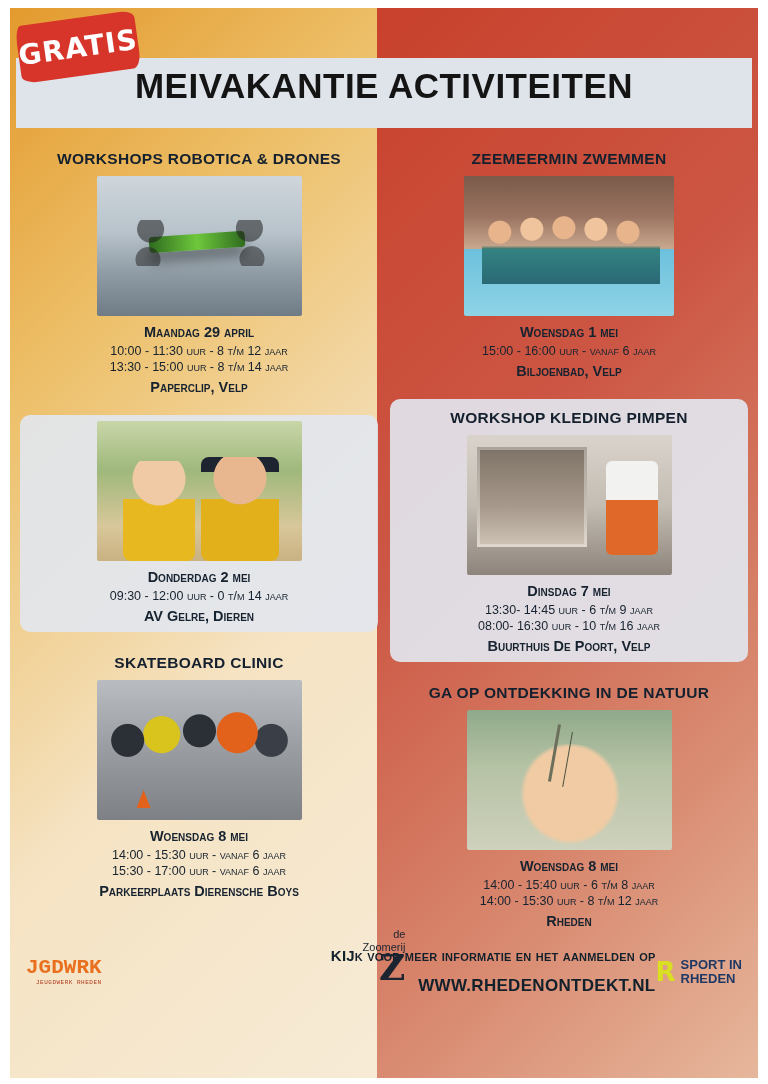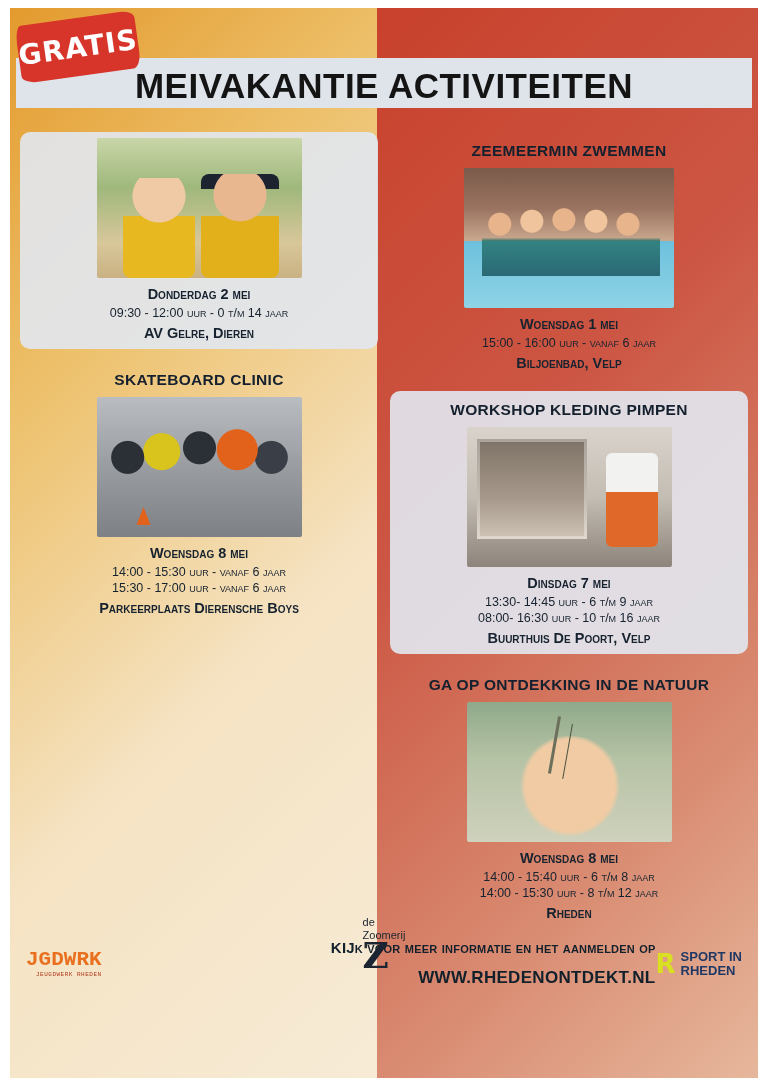--- a/index.html
+++ b/index.html
@@ -68,24 +68,24 @@
     color: #ffffff;
     font-weight: bold;
     font-size: 28px;
     letter-spacing: 1px;
     font-family: "DejaVu Sans", sans-serif;
   }
 
   
   .title-band {
     position: relative;
-    margin: 50px 6px 12px 6px;
+    margin: 50px 6px 0 6px;
     background: #dfe3ea;
     text-align: center;
-    padding: 8px 0 2px 0;
+    padding: 8px 0 22px 0;
     z-index: 5;
   }
   .title-band h1 {
     margin: 0;
     font-size: 35px;
     letter-spacing: 0.5px;
     color: #141414;
     font-weight: bold;
     font-family: "Liberation Sans", sans-serif;
   }
@@ -325,22 +325,22 @@
     font-size: 13px;
     font-weight: bold;
     color: #1f3864;
     line-height: 1.05;
     text-align: left;
   }
   .logo-zoomerij {
     position: absolute;
     left: 50%;
     transform: translateX(-50%);
-    bottom: 108px;
-    text-align: left;
+    bottom: 96px;
+    text-align: right;
     z-index: 7;
   }
   .logo-zoomerij .z {
     font-size: 36px;
     font-weight: bold;
     color: #1b2430;
     line-height: 0.8;
     font-family: "DejaVu Serif", serif;
   }
   .logo-zoomerij .w {
@@ -362,20 +362,28 @@
       <div class="txt">GRATIS</div>
     </div>
 
     <div class="title-band">
       <h1>MEIVAKANTIE ACTIVITEITEN</h1>
     </div>
 
     <div class="columns">
       <div class="col">
 
+        <div class="card">
+          <h2>WORKSHOPS ROBOTICA &amp; DRONES</h2>
+          <div class="photo ph-drone"></div>
+          <div class="daterow">Maandag 29 april</div>
+          <div class="timerow">10:00 - 11:30 uur - 8 t/m 12 jaar</div>
+          <div class="timerow">13:30 - 15:00 uur - 8 t/m 14 jaar</div>
+          <div class="place">Paperclip, Velp</div>
+        </div>
 
         <div class="card panel">
           <div class="photo ph-olympic"></div>
           <div class="daterow">Donderdag 2 mei</div>
           <div class="timerow">09:30 - 12:00 uur - 0 t/m 14 jaar</div>
           <div class="place">AV Gelre, Dieren</div>
         </div>
 
         <div class="card">
           <h2>SKATEBOARD CLINIC</h2>

